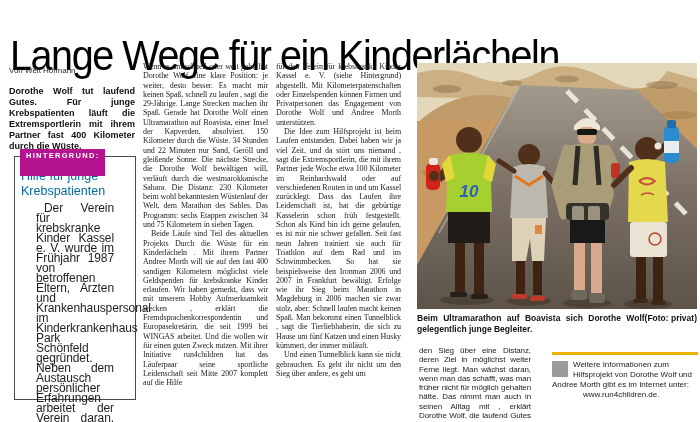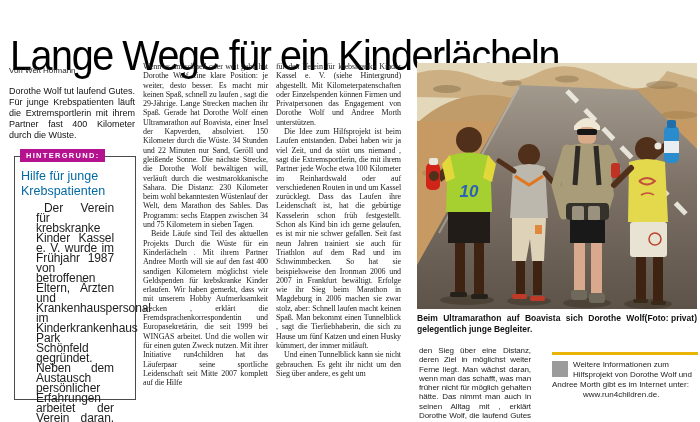--- a/index.html
+++ b/index.html
@@ -8,21 +8,21 @@
     font-family:"Liberation Sans",sans-serif;color:#1d1d1d;
   }
   .headline{
     position:absolute;left:10px;top:4px;width:680px;
     font-size:42px;font-weight:normal;letter-spacing:-1.5px;color:#000;
     transform:scaleX(0.94);transform-origin:left top;white-space:nowrap;
   }
   .byline{position:absolute;left:9px;top:66px;font-size:8px;color:#2a2a2a;}
   .intro{
     position:absolute;left:9px;top:86px;width:126px;
-    font-size:9px;line-height:11px;font-weight:normal;text-align:justify;color:#111;
+    font-size:9px;line-height:11px;font-weight:bold;text-align:justify;color:#111;
   }
   .col{
     position:absolute;top:62px;width:125px;
     font-size:8px;line-height:9.3px;letter-spacing:-0.1px;
     text-align:justify;hyphens:auto;-webkit-hyphens:auto;
   }
   .col p{margin:0;font-family:Liberation Serif, serif;}
   .col p.ind{text-indent:8px;}
   .col2{left:143px;}
   .col3{left:276px;}
@@ -32,21 +32,21 @@
   }
   
   .hbox{
     position:absolute;left:14px;top:156px;width:120px;height:242px;
     border:1px solid #4a4a4a;background:#fff;
   }
   .hbox-label{
     position:absolute;top:-8px;left:5px;
     background:#b5128f;color:#ffffff;
     font-size:7.5px;font-weight:bold;letter-spacing:1.3px;
-    padding:2px 5px 2px 6px;white-space:nowrap;
+    padding:2px 5px 16px 6px;white-space:nowrap;
   }
   .hbox-heading{
     margin:12px 6px 5px 6px;font-size:12.5px;line-height:14.5px;color:#0369a1;
   }
   .hbox-body{
     margin:0 21px;font-size:12px;line-height:10px;letter-spacing:-0.1px;
     text-align:justify;text-indent:8px;hyphens:auto;
   }
   .hbox-sig{padding-left:16px;}
   

